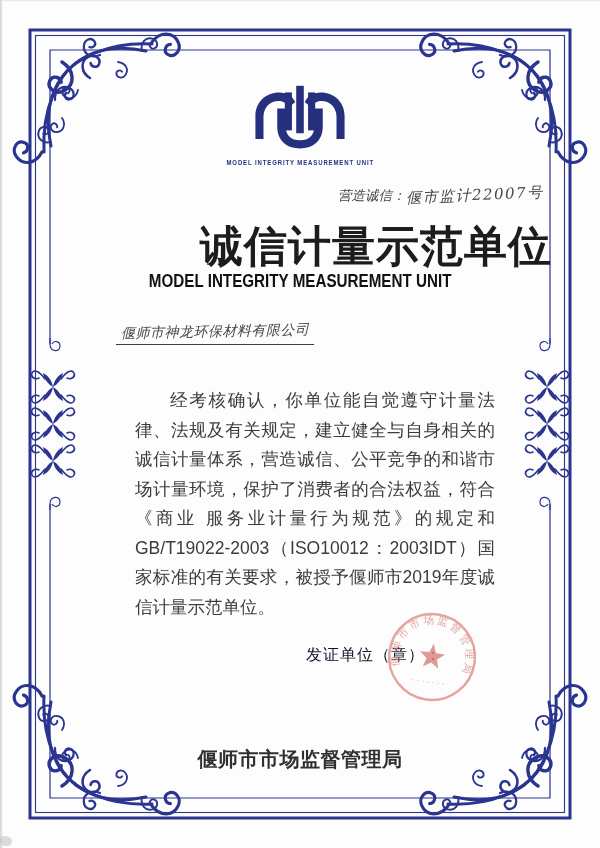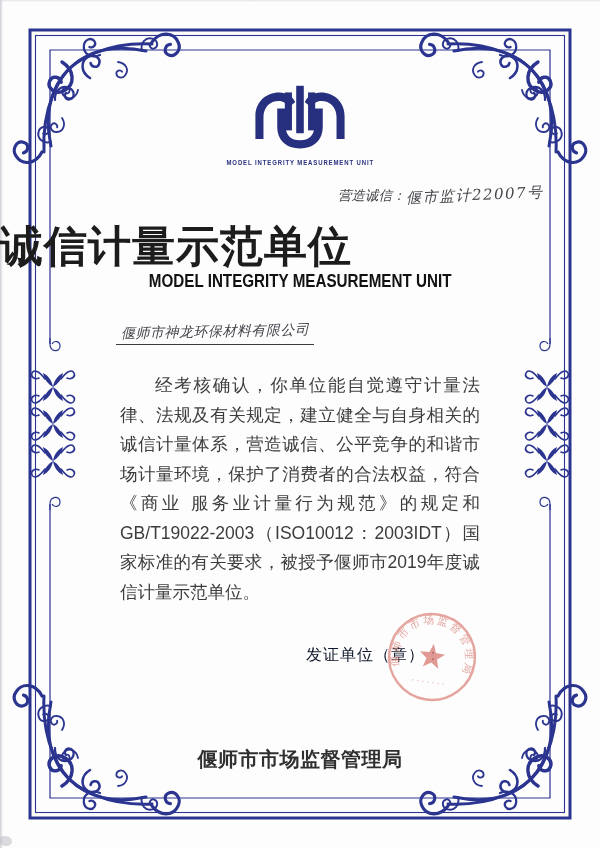--- a/index.html
+++ b/index.html
@@ -27,22 +27,22 @@
   .smudge-bl{left:0;top:836px;width:12px;height:10px;background:#b9b9c2;border-radius:40% 60% 50% 50%;opacity:.5;}
   
   .logo-mark{left:247px;top:82px;width:106px;height:74px;}
   .logo-caption{left:0;top:158px;width:600px;text-align:center;
     color:var(--logo-navy);font-weight:bold;font-size:7.5px;letter-spacing:1.1px;}
   
   .certno{left:338px;top:186px;width:210px;color:var(--handwriting);
     font-family:"DejaVu Serif", serif;font-style:italic;font-size:13.5px;white-space:nowrap;}
   .certno .hand{display:inline-block;font-size:15px;letter-spacing:1.5px;transform:rotate(-2.5deg);}
   
-  .title{left:0;top:218px;width:536px;text-align:left;color:var(--title-black);
-    font-family:"Liberation Serif", serif;font-weight:bold;font-size:43px;letter-spacing:1px;white-space:nowrap;}
+  .title{left:0;top:218px;width:536px;text-align:right;color:var(--title-black);
+    font-family:"Liberation Serif", serif;font-weight:bold;font-size:43px;letter-spacing:1px;white-space:nowrap;padding-left:16px;}
   .subtitle{left:0;top:270px;width:600px;text-align:center;color:#111;
     font-weight:bold;font-size:19px;white-space:nowrap;}
   .scalex{display:inline-block;transform:scaleX(.8);transform-origin:center;white-space:nowrap;}
   
   .awardee{left:116px;top:322px;width:198px;border-bottom:1.5px solid #3b3b40;padding-bottom:3px;text-align:center;}
   .awardee .hand{display:inline-block;color:var(--handwriting);font-family:"DejaVu Serif", serif;
     font-style:italic;font-size:14px;letter-spacing:.5px;transform:rotate(-1.2deg);white-space:nowrap;}
   
   .body-text{left:120px;top:371px;width:360px;color:var(--body-text);
     font-size:17.5px;line-height:29.5px;text-align:justify;text-align-last:left;text-indent:2em;}
@@ -137,21 +137,21 @@
 
 <div class="abs title">诚信计量示范单位</div>
 <div class="abs subtitle">
   <span class="scalex">MODEL INTEGRITY MEASUREMENT UNIT</span>
 </div>
 
 <div class="abs awardee">
   <span class="hand">偃师市神龙环保材料有限公司</span>
 </div>
 
-<p class="abs body-text" style="margin:0">经考核确认，你单位能自觉遵守计量法律、法规及有关规定，建立健全与自身相关的诚信计量体系，营造诚信、公平竞争的和谐市场计量环境，保护了消费者的合法权益，符合《商业 服务业计量行为规范》的规定和GB/T19022-2003（ISO10012：2003IDT）国家标准的有关要求，被授予偃师市2019年度诚信计量示范单位。</p>
+<p class="abs body-text" style="margin:15px">经考核确认，你单位能自觉遵守计量法律、法规及有关规定，建立健全与自身相关的诚信计量体系，营造诚信、公平竞争的和谐市场计量环境，保护了消费者的合法权益，符合《商业 服务业计量行为规范》的规定和GB/T19022-2003（ISO10012：2003IDT）国家标准的有关要求，被授予偃师市2019年度诚信计量示范单位。</p>
 
 <div class="abs issuer">发证单位（章）：</div>
 
 <svg class="abs seal" viewBox="0 0 90 90" aria-hidden="true">
   <defs>
     <path id="sealArc" d="M14,56.3 A33,33 0 1 1 76,56.3" fill="none"></path>
   </defs>
   <circle cx="45" cy="45" r="42" fill="none" stroke="#e09088" stroke-width="2.4"></circle>
   <path d="M45,32 L48.2,40.6 L57.4,41 L50.2,46.7 L52.6,55.5 L45,50.5 L37.4,55.5 L39.8,46.7 L32.6,41 L41.8,40.6 Z" fill="#db8279"></path>
   <text font-size="10.5" fill="#dd8e86" letter-spacing="2.5" font-family="Liberation Serif, serif">

